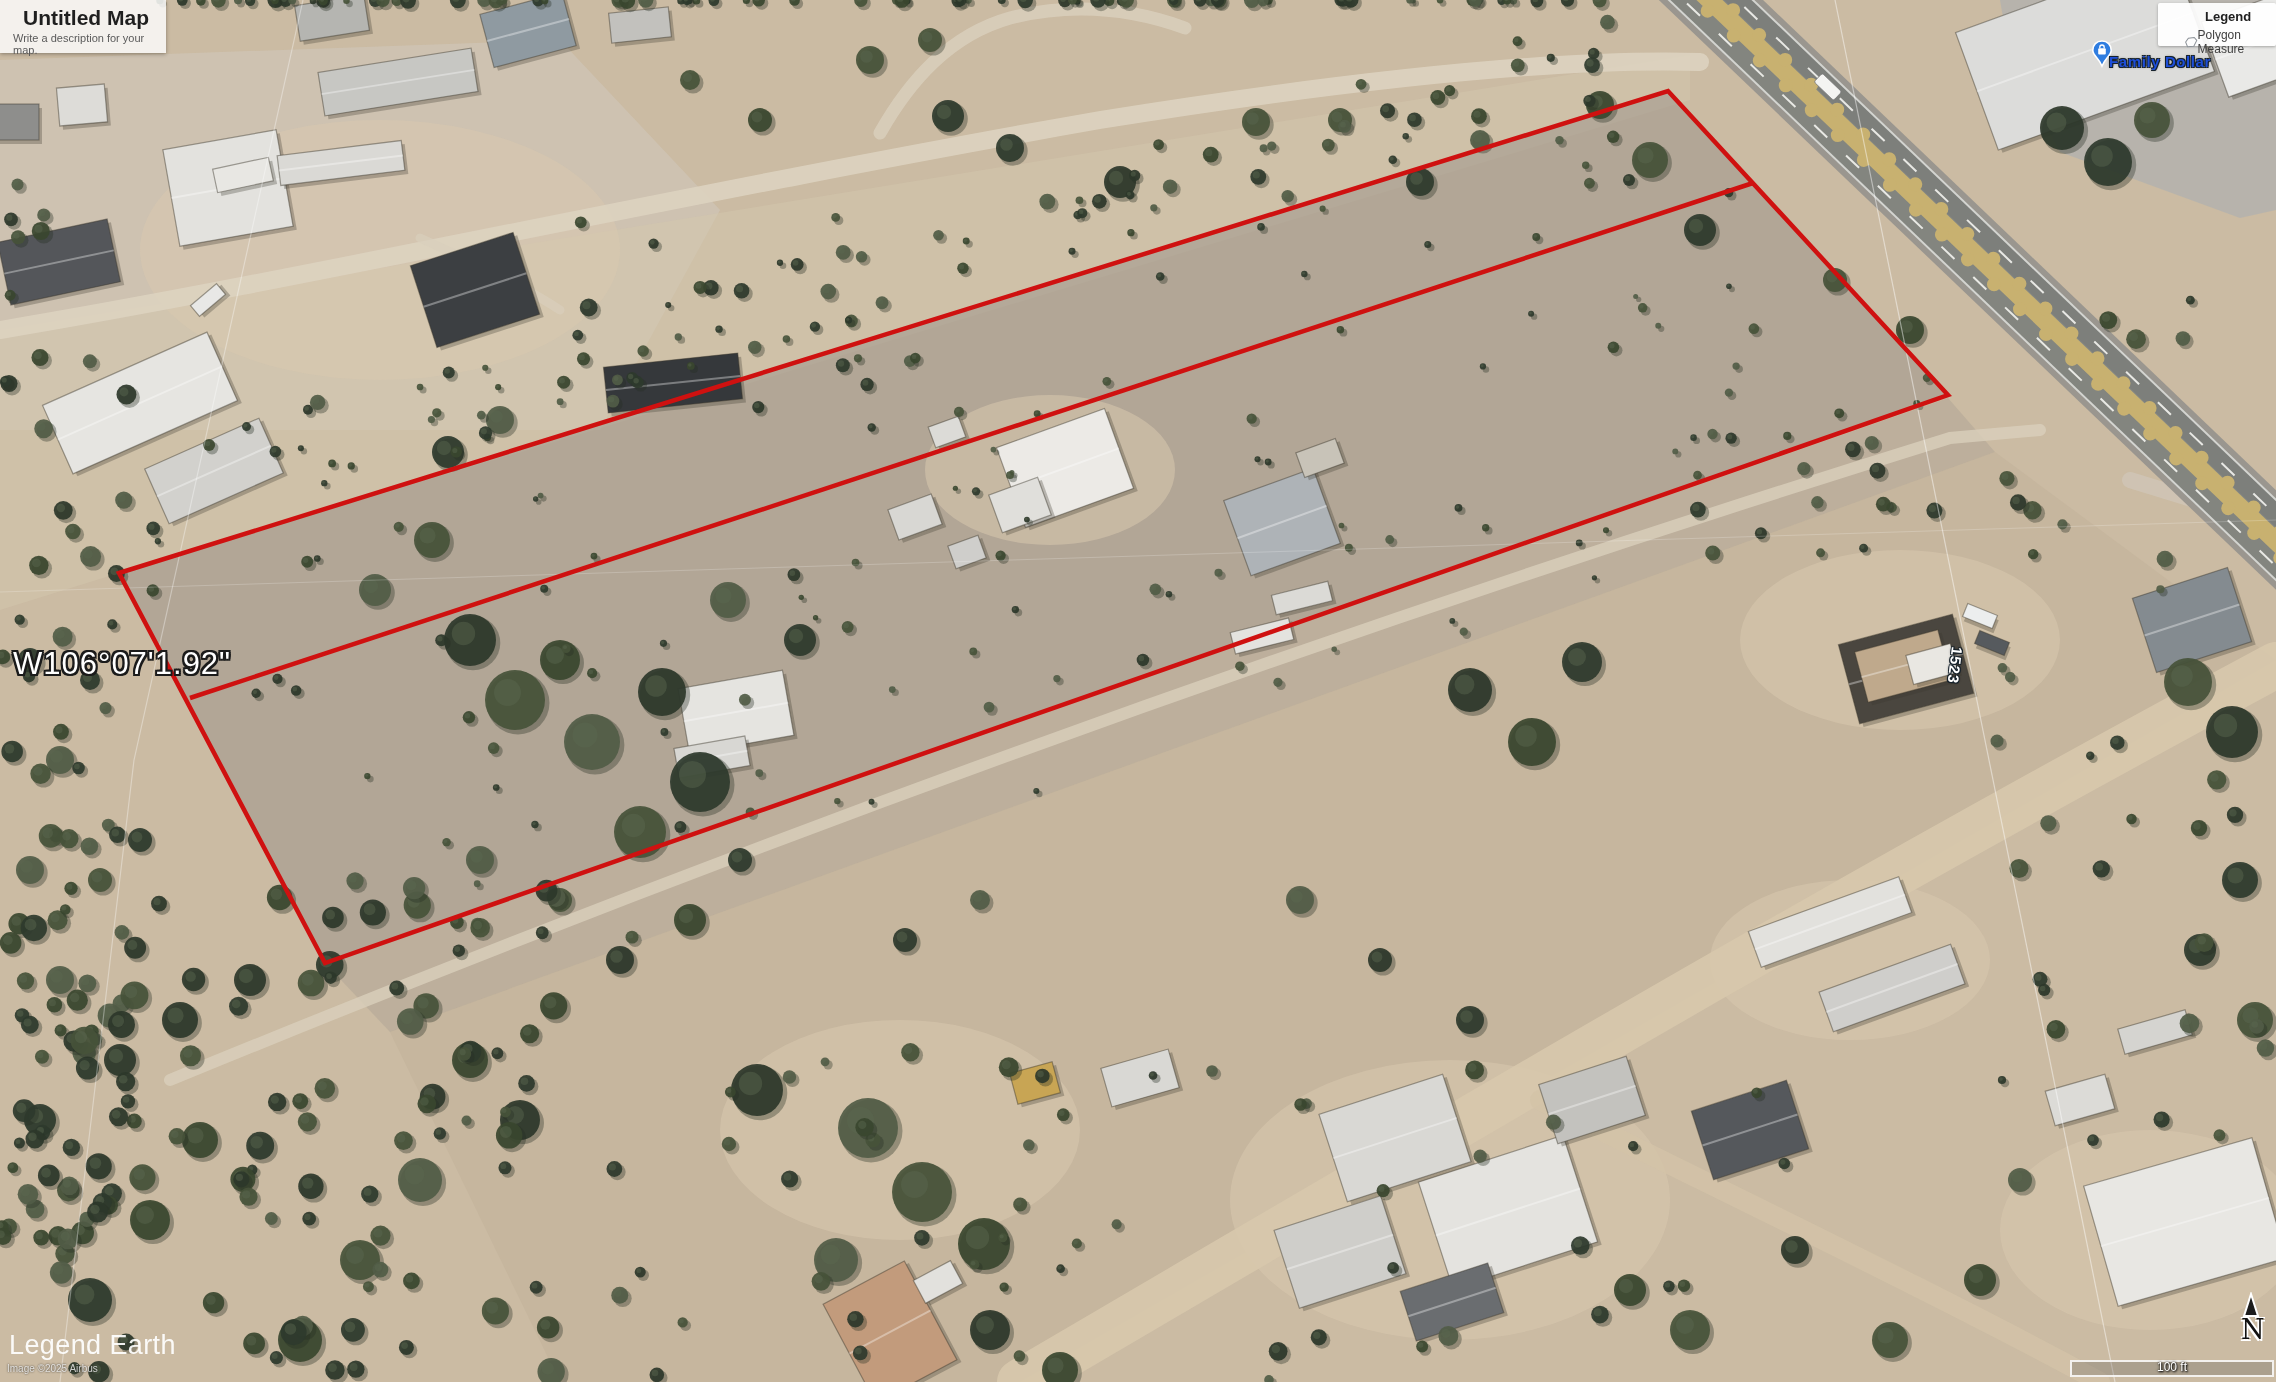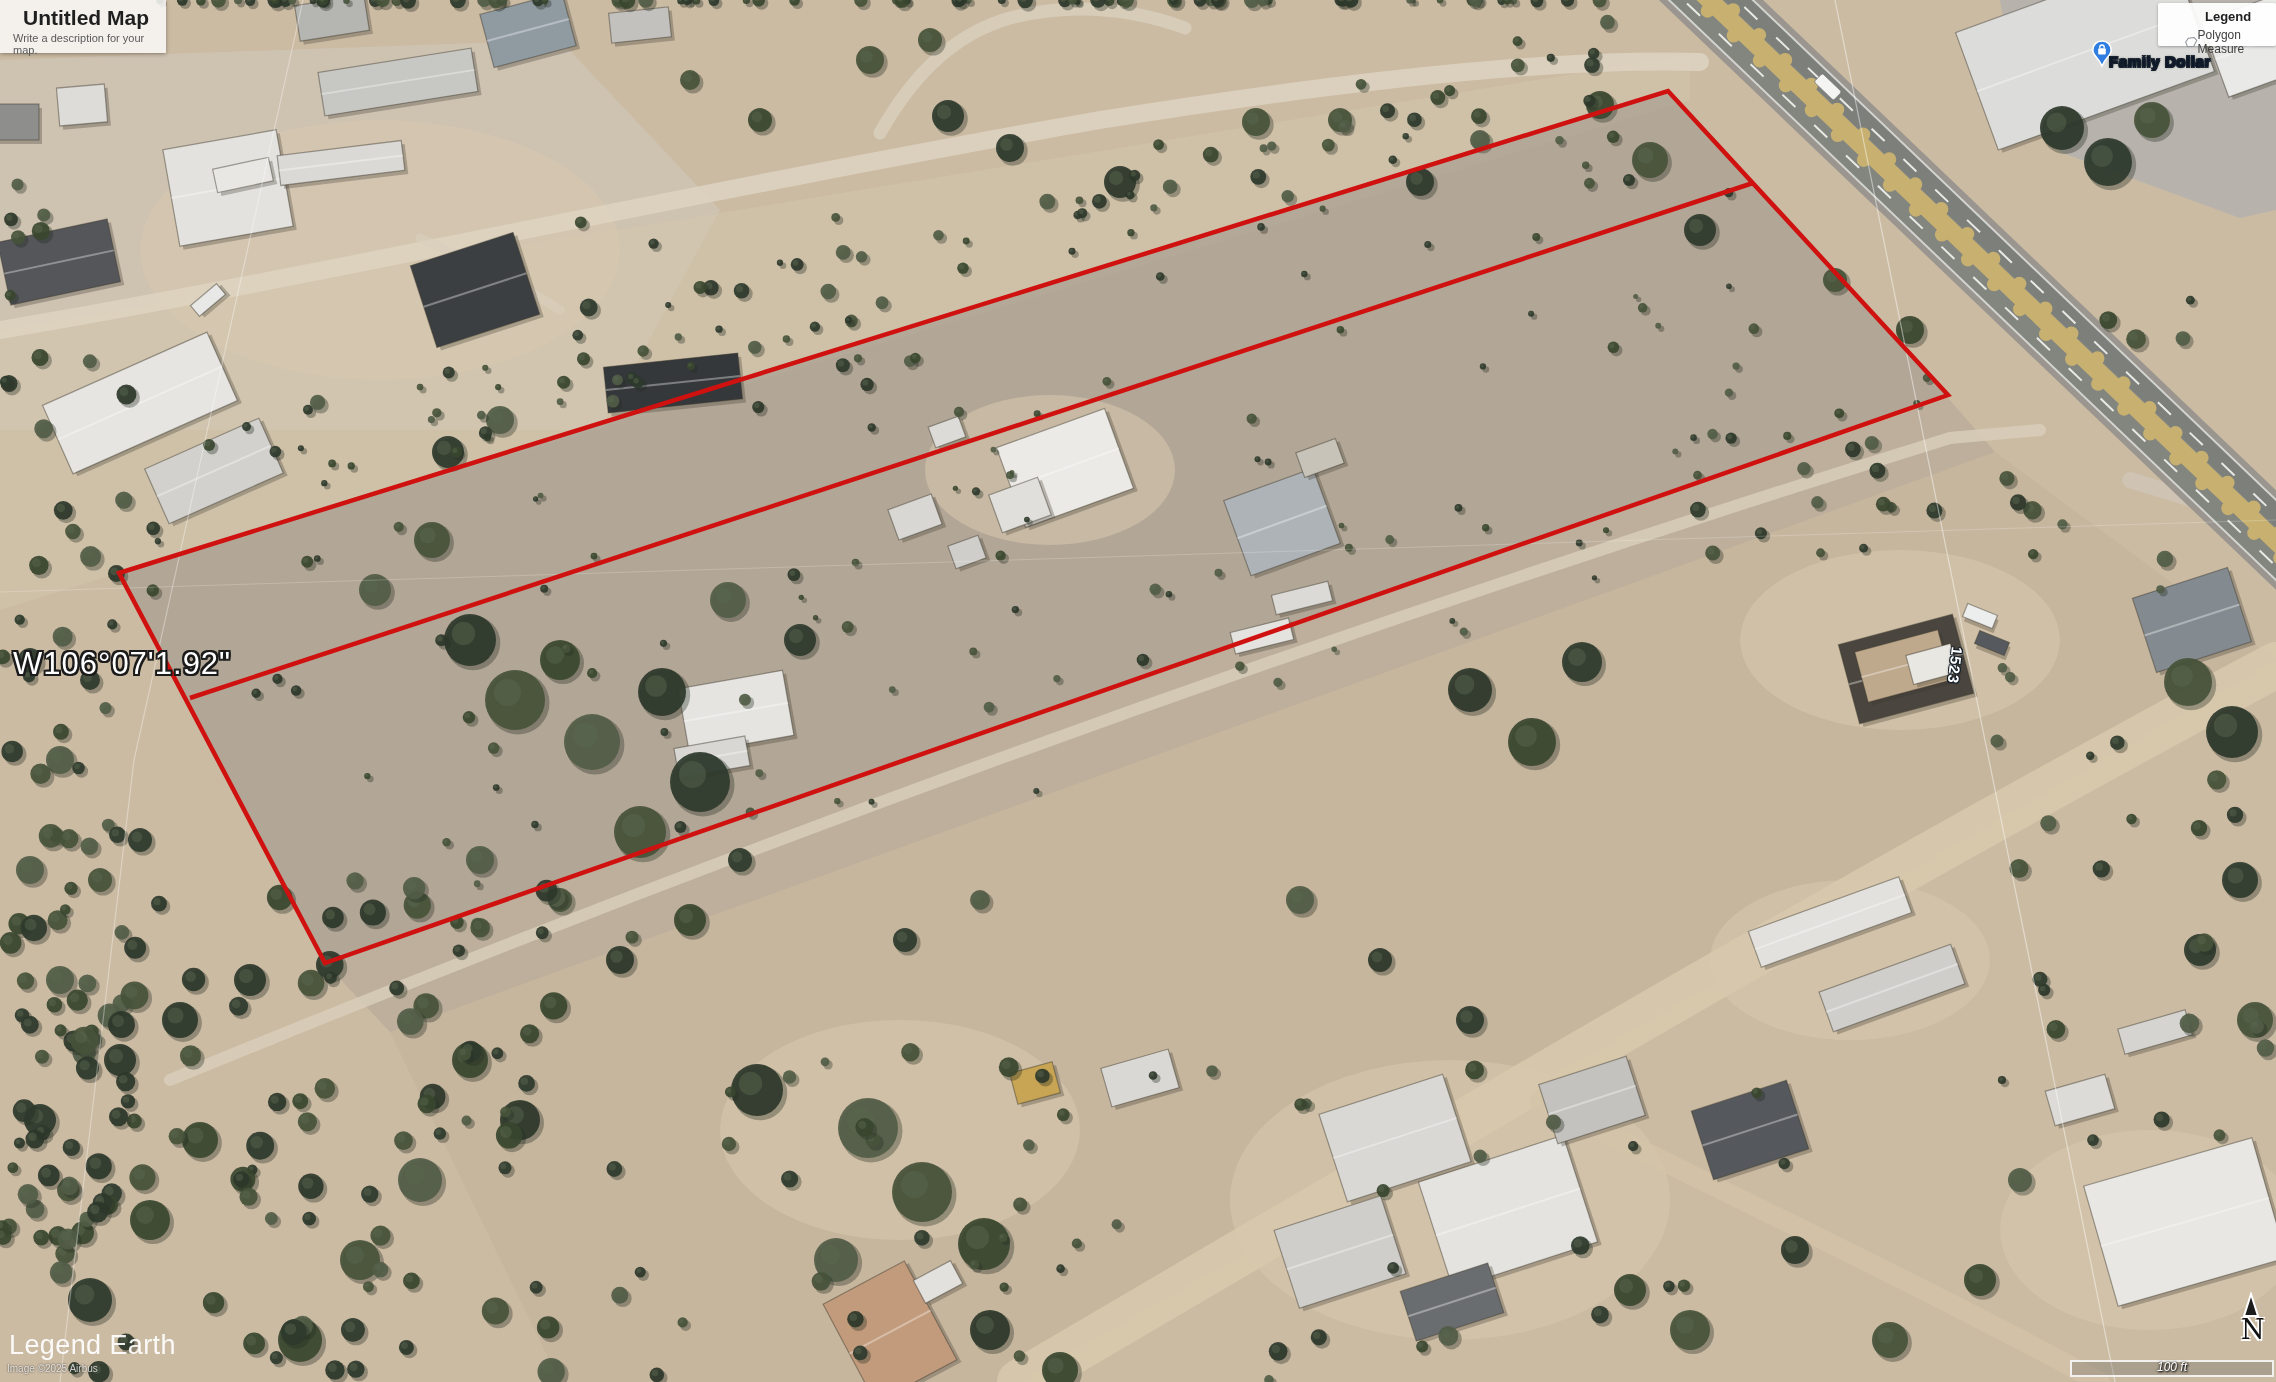--- a/index.html
+++ b/index.html
@@ -14,34 +14,34 @@
   .legend-panel{position:absolute;right:0;top:3px;width:118px;height:43px;
     background:rgba(255,255,255,.93);border-radius:2px;box-shadow:0 1px 3px rgba(0,0,0,.3);}
   .legend-panel .t{position:absolute;left:11px;top:6px;font-size:13px;font-weight:bold;color:#212121;margin-left:36px;}
   .legend-row{position:absolute;left:27px;top:25px;display:flex;align-items:center;gap:0;}
   .legend-row .lbl{font-size:12px;color:#3f3f3f;}
   
   .out1{text-shadow:-1px -1px 0 #16222c,1px -1px 0 #16222c,-1px 1px 0 #16222c,1px 1px 0 #16222c,0 0 3px rgba(0,0,0,.8);}
   .out2{text-shadow:-2px -2px 0 #1b1b1b,2px -2px 0 #1b1b1b,-2px 2px 0 #1b1b1b,2px 2px 0 #1b1b1b,
         -2px 0 0 #1b1b1b,2px 0 0 #1b1b1b,0 -2px 0 #1b1b1b,0 2px 0 #1b1b1b;}
   .poi{position:absolute;left:2091px;top:40px;display:flex;align-items:flex-start;}
-  .poi-label{position:absolute;left:2109px;top:53px;font-size:15px;font-weight:bold;color:#0f172a;letter-spacing:.6px;}
+  .poi-label{position:absolute;left:2109px;top:53px;font-size:15px;font-weight:bold;color:#1d4ed8;letter-spacing:.6px;}
   .coord-label{position:absolute;left:13px;top:646px;font-size:31px;color:#fff;letter-spacing:1px;}
   .house-num{position:absolute;left:1966px;top:648px;font-size:15px;font-weight:bold;color:#fff;letter-spacing:1px;
     transform:rotate(97deg);transform-origin:0 0;}
   .gearth{position:absolute;left:9px;top:1330px;font-size:27px;color:rgba(255,255,255,.92);letter-spacing:.4px;}
   .attrib{position:absolute;left:7px;top:1363px;font-size:10px;color:rgba(255,255,255,.78);
     text-shadow:0 0 2px rgba(0,0,0,.8);}
   .north{position:absolute;left:2236px;top:1292px;width:30px;height:52px;}
   .north .n{position:absolute;left:5px;top:22px;font-family:"DejaVu Serif",serif;font-size:27px;color:#111;
     text-shadow:-1.5px -1.5px 0 #fff,1.5px -1.5px 0 #fff,-1.5px 1.5px 0 #fff,1.5px 1.5px 0 #fff;}
   .scalebar{position:absolute;left:2070px;top:1360px;width:200px;height:13px;
     background:rgba(90,90,90,.28);border:2px solid rgba(255,255,255,.85);}
   .scalebar .s{position:absolute;width:100%;text-align:center;top:-2px;font-size:12px;color:#fff;
-    text-shadow:1px 1px 2px #000,0 0 3px #000;font-style:italic;}
+    text-shadow:1px 1px 2px #000,0 0 3px #000;}
 </style>
 </head>
 <body>
 
 <div class="stage">
 
   <svg id="scene" width="2276" height="1382">
       <rect x="0" y="0" width="2276" height="1382" fill="#cbbba3"></rect>
       <polygon points="0,60 560,40 720,210 600,430 0,430" fill="#cfc6b8" opacity="0.65"></polygon>
       <polygon points="0,330 1690,55 1690,100 119,573 0,610" fill="#d4c7ae" opacity="0.5"></polygon>

